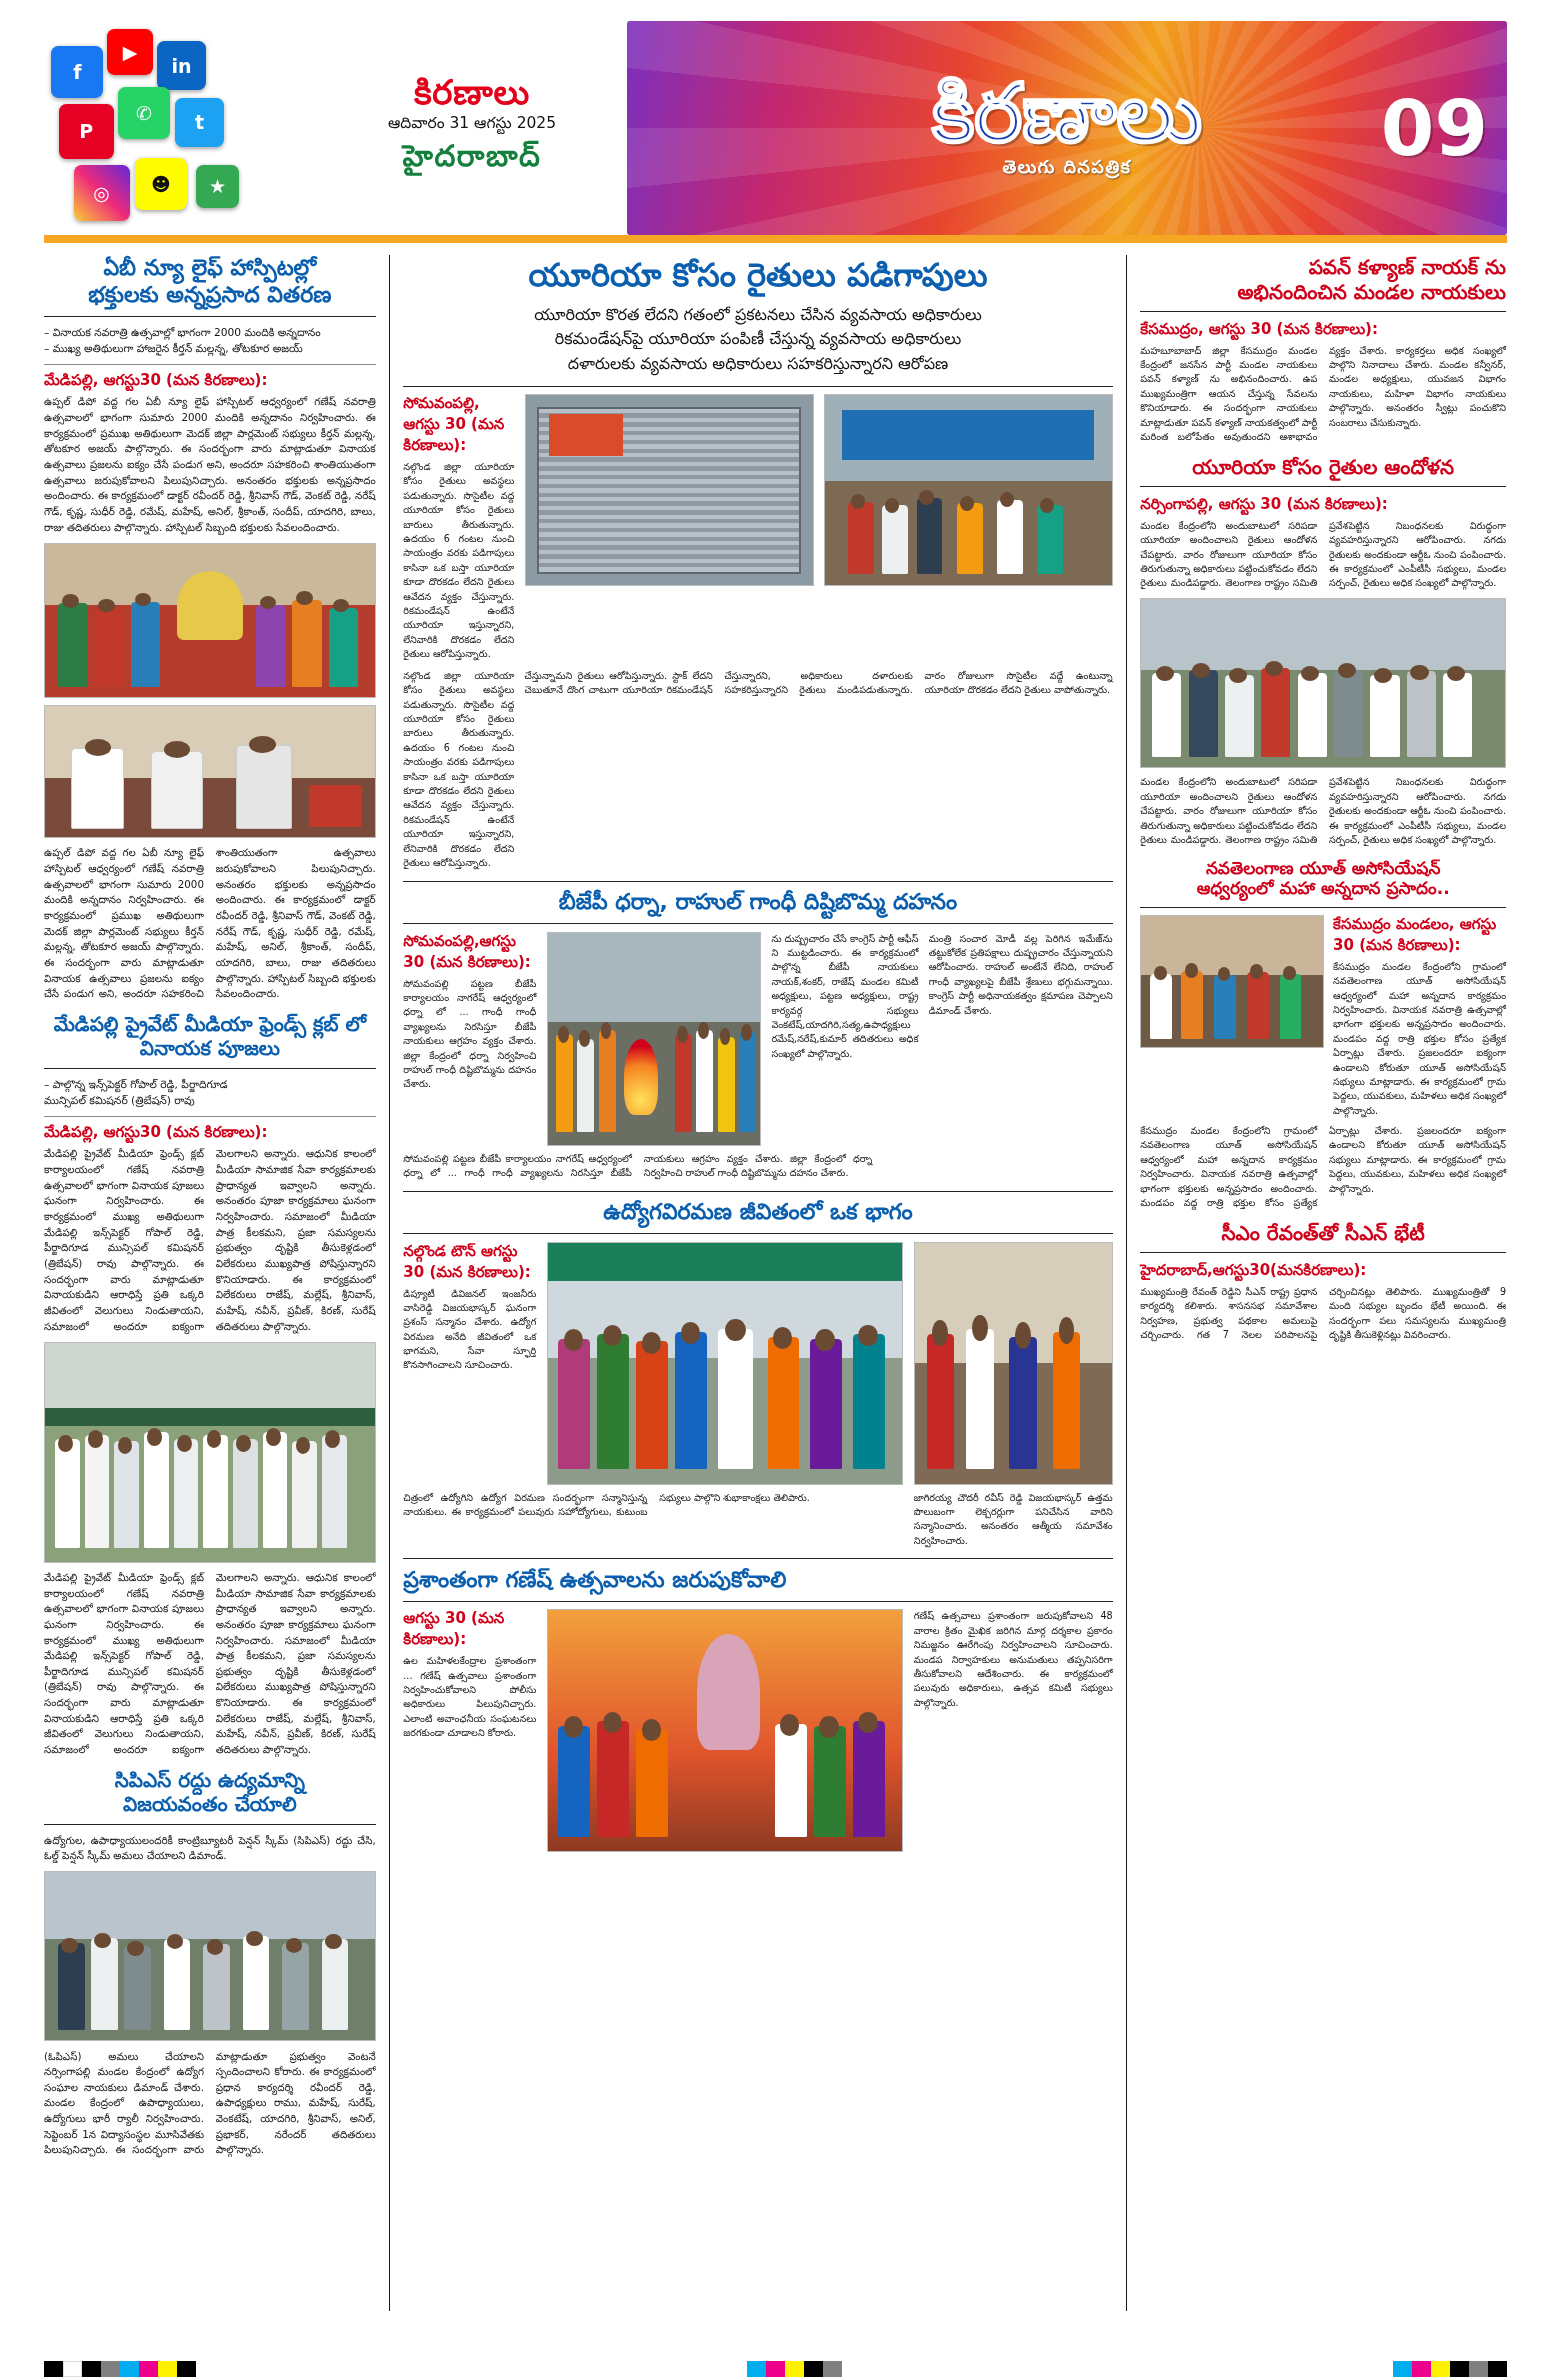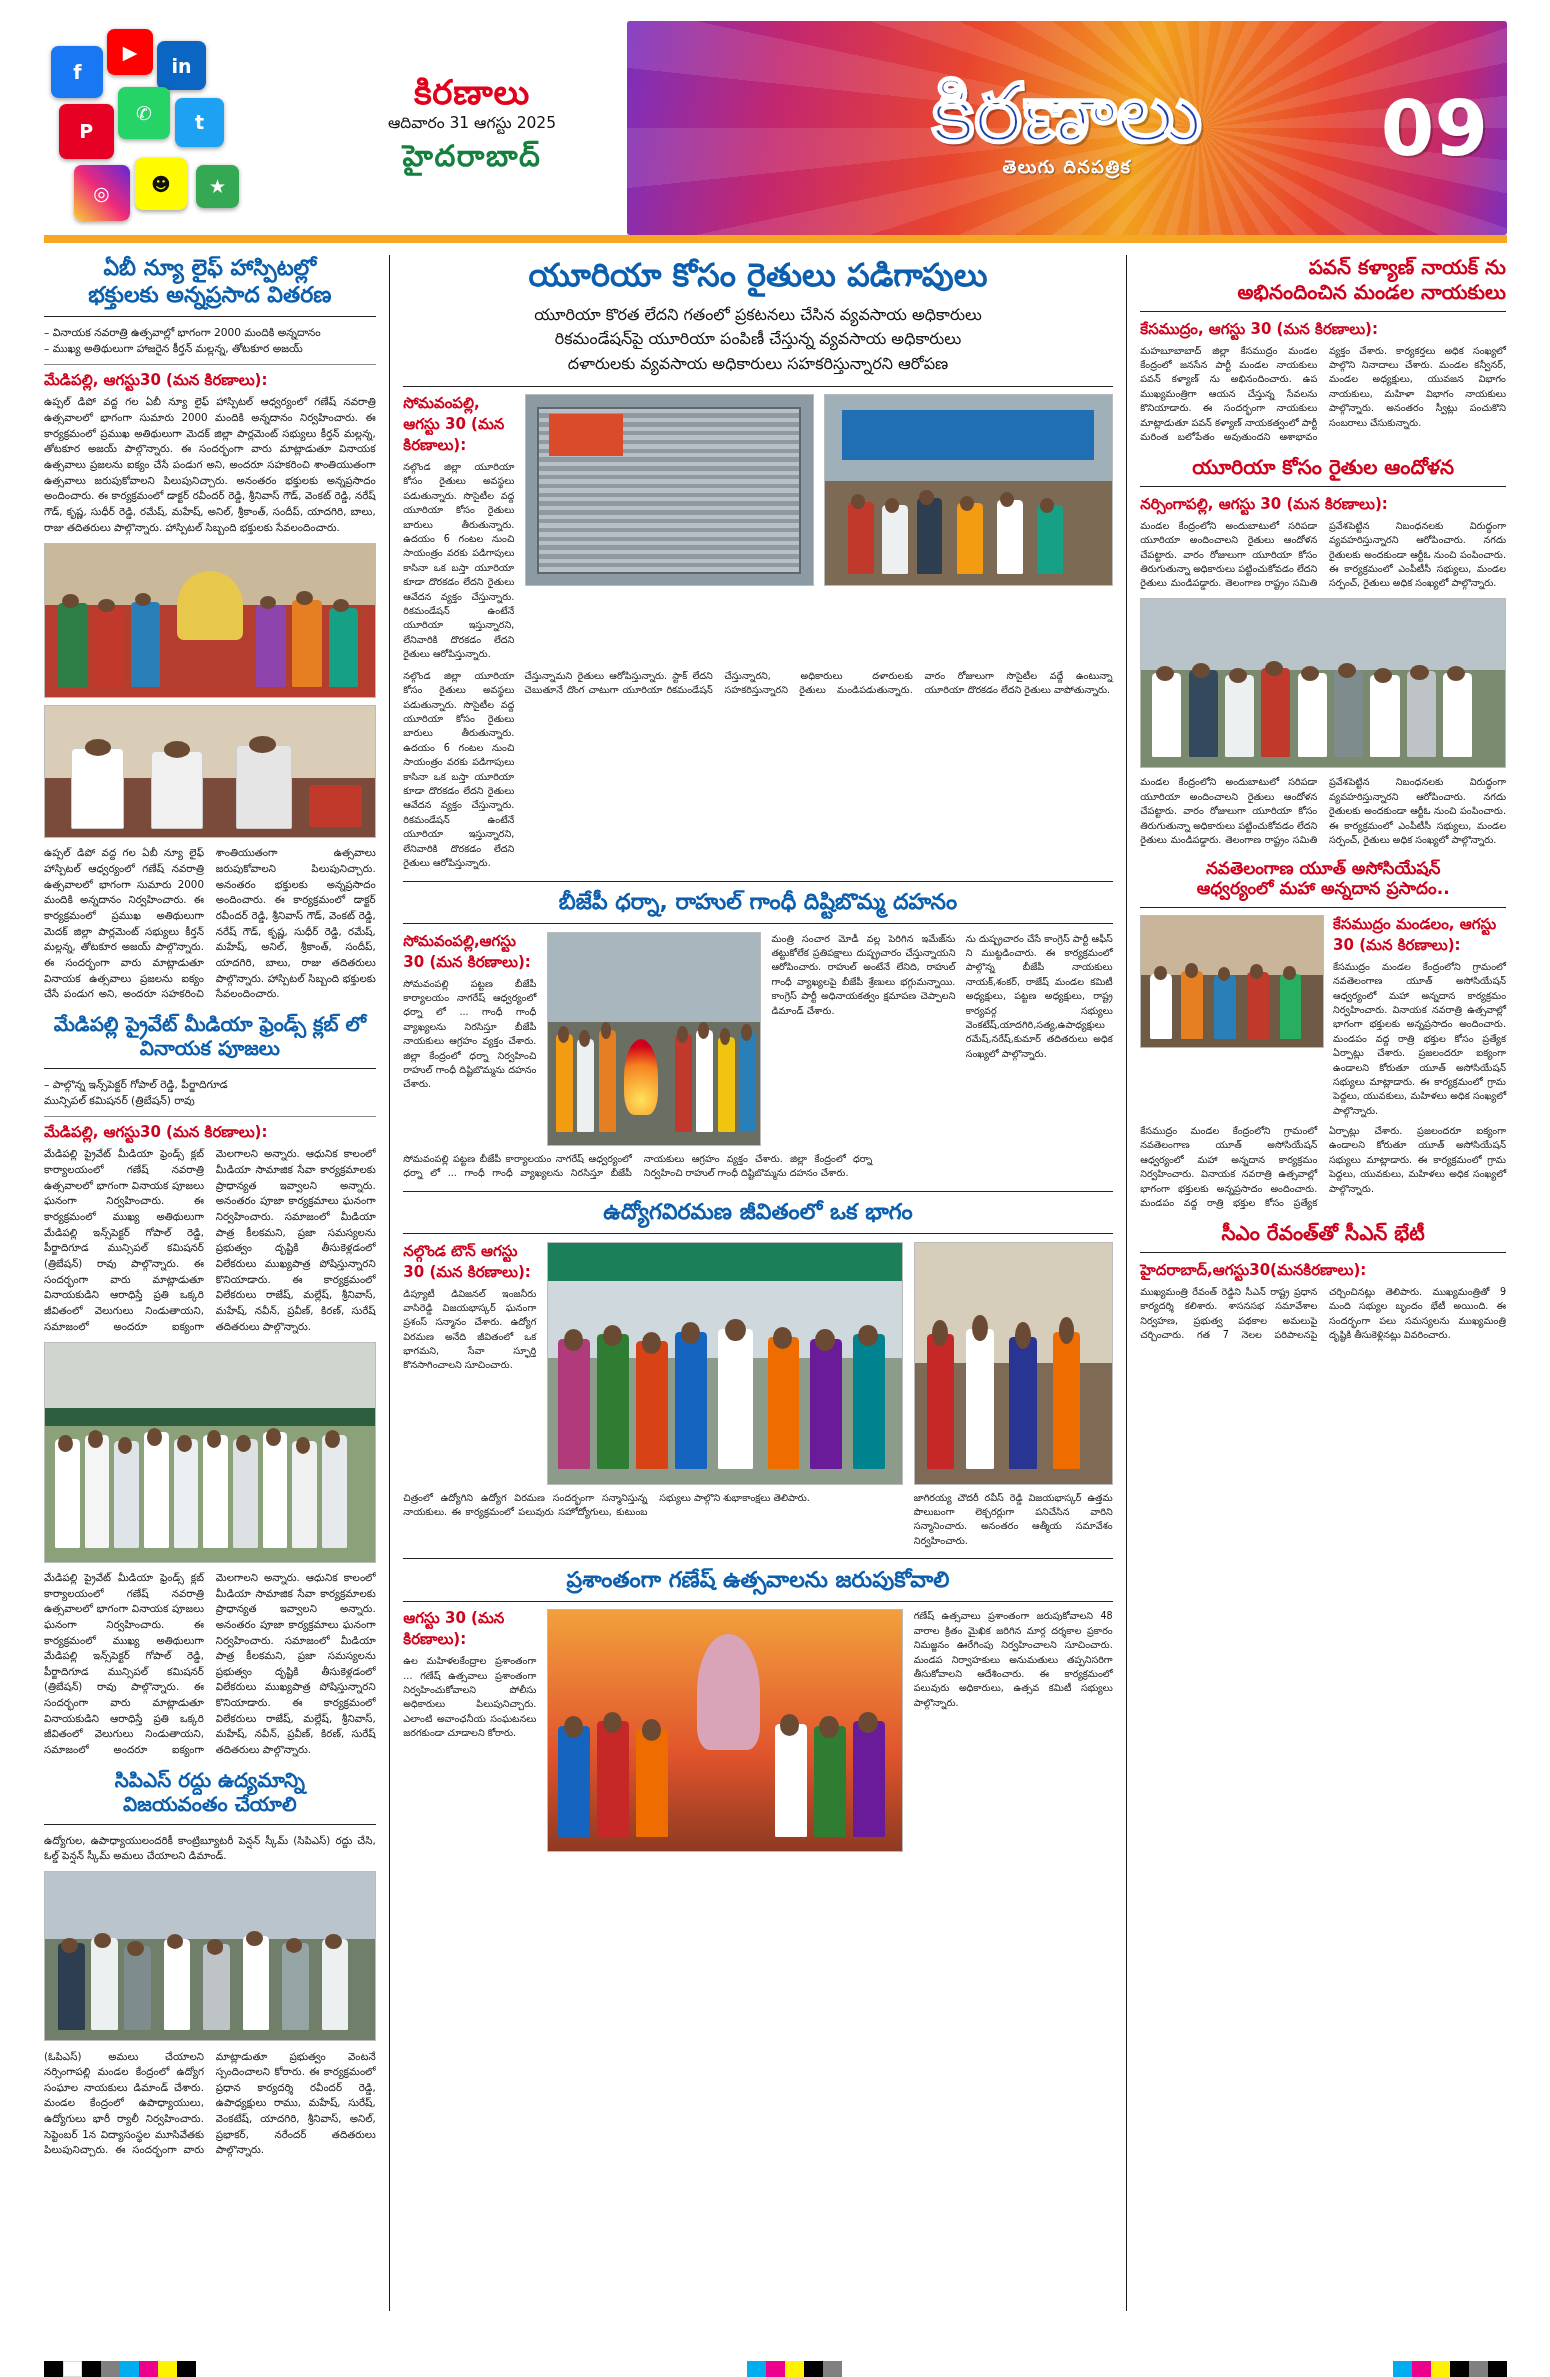--- a/index.html
+++ b/index.html
@@ -298,25 +298,25 @@
             <div class="head" style="left:25%;bottom:50%;width:5%;height:8%;background:#6b4a33;"></div>
             <div class="ppl" style="left:60%;width:8%;height:46%;background:#c0392b;"></div>
             <div class="head" style="left:61%;bottom:48%;width:5%;height:8%;background:#6b4a33;"></div>
             <div class="ppl" style="left:70%;width:8%;height:48%;background:#ffffff;"></div>
             <div class="head" style="left:71%;bottom:50%;width:5%;height:8%;background:#6b4a33;"></div>
             <div class="ppl" style="left:80%;width:8%;height:45%;background:#f1c40f;"></div>
             <div class="head" style="left:81%;bottom:47%;width:5%;height:8%;background:#6b4a33;"></div>
             <div class="ppl" style="left:90%;width:8%;height:47%;background:#2980b9;"></div>
             <div class="head" style="left:91%;bottom:49%;width:5%;height:8%;background:#6b4a33;"></div>
           </div>
+          <div style="width:147px;">
+            <div class="body-text-sm">ను దుష్ప్రచారం చేసే కాంగ్రెస్ పార్టీ ఆఫీస్ ని ముట్టడించారు. ఈ కార్యక్రమంలో పాల్గొన్న బీజేపీ నాయకులు నాయక్,శంకర్, రాజేష్ మండల కమిటీ అధ్యక్షులు, పట్టణ అధ్యక్షులు, రాష్ట్ర కార్యవర్గ సభ్యులు వెంకటేష్,యాదగిరి,సత్య,ఉపాధ్యక్షులు రమేష్,నరేష్,కుమార్ తదితరులు అధిక సంఖ్యలో పాల్గొన్నారు.</div>
+          </div>
           <div style="width:184px;">
             <div class="body-text-sm">మంత్రి సంచార మోడీ వల్ల పెరిగిన ఇమేజ్‌ను తట్టుకోలేక ప్రతిపక్షాలు దుష్ప్రచారం చేస్తున్నాయని ఆరోపించారు. రాహుల్ అంటేనే లేనిది, రాహుల్ గాంధీ వ్యాఖ్యలపై బీజేపీ శ్రేణులు భగ్గుమన్నాయి. కాంగ్రెస్ పార్టీ అధినాయకత్వం క్షమాపణ చెప్పాలని డిమాండ్ చేశారు.</div>
-          </div>
-          <div style="width:147px;">
-            <div class="body-text-sm">ను దుష్ప్రచారం చేసే కాంగ్రెస్ పార్టీ ఆఫీస్ ని ముట్టడించారు. ఈ కార్యక్రమంలో పాల్గొన్న బీజేపీ నాయకులు నాయక్,శంకర్, రాజేష్ మండల కమిటీ అధ్యక్షులు, పట్టణ అధ్యక్షులు, రాష్ట్ర కార్యవర్గ సభ్యులు వెంకటేష్,యాదగిరి,సత్య,ఉపాధ్యక్షులు రమేష్,నరేష్,కుమార్ తదితరులు అధిక సంఖ్యలో పాల్గొన్నారు.</div>
           </div>
         </div>
         <div class="body-text-sm cols3" style="margin-top:5.9px;">సోమవంపల్లి పట్టణ బీజేపీ కార్యాలయం నాగరేష్ ఆధ్వర్యంలో ధర్నా లో ... గాంధీ గాంధీ వ్యాఖ్యలను నిరసిస్తూ బీజేపీ నాయకులు ఆగ్రహం వ్యక్తం చేశారు. జిల్లా కేంద్రంలో ధర్నా నిర్వహించి రాహుల్ గాంధీ దిష్టిబొమ్మను దహనం చేశారు.</div>
       </div>
 
       <hr class="rule">
 
       <div class="block">
         <div class="hl-blue sec-head-28" style="text-align:center;">ఉద్యోగవిరమణ  జీవితంలో ఒక భాగం</div>
         <hr class="rule">
@@ -365,21 +365,21 @@
             </div>
           <div style="width:199px;">
               <div class="caption">జాగిరయ్య చౌదరీ రవీస్ రెడ్డి విజయభాస్కర్ ఉత్తమ పొలుబంగా లెక్చరర్లుగా పనిచేసిన వారిని సన్మానించారు. అనంతరం ఆత్మీయ సమావేశం నిర్వహించారు.</div>
             </div>
         </div>
       </div>
 
       <hr class="rule">
 
       <div class="block">
-        <div class="hl-blue sec-head-28" style="text-align:center;">ప్రశాంతంగా గణేష్ ఉత్సవాలను జరుపుకోవాలి</div>
+        <div class="hl-blue sec-head-28" style="text-align:left;">ప్రశాంతంగా గణేష్ ఉత్సవాలను జరుపుకోవాలి</div>
         <hr class="rule">
         <div style="display:flex;gap:10.3px;">
           <div style="width:133px;">
             <div class="dateline">ఆగస్టు 30 (మన కిరణాలు):</div>
             <div class="body-text-sm" style="margin-top:2.9px;">ఉల మహిళలకేంద్రాల ప్రశాంతంగా ... గణేష్ ఉత్సవాలు ప్రశాంతంగా నిర్వహించుకోవాలని పోలీసు అధికారులు పిలుపునిచ్చారు. ఎలాంటి అవాంఛనీయ సంఘటనలు జరగకుండా చూడాలని కోరారు.</div>
           </div>
           <div class="photo" style="flex:1;height:243px;">
             <div style="position:absolute;inset:0;background:linear-gradient(180deg,#f2a03c 0%,#e0542c 60%,#8e3a22 100%);"></div>
             <div style="position:absolute;left:42%;top:10%;width:18%;height:48%;background:#d9a3b8;border-radius:50% 50% 20% 20%;"></div>
             <div class="ppl" style="left:3%;width:9%;height:46%;background:#1565c0;"></div>

